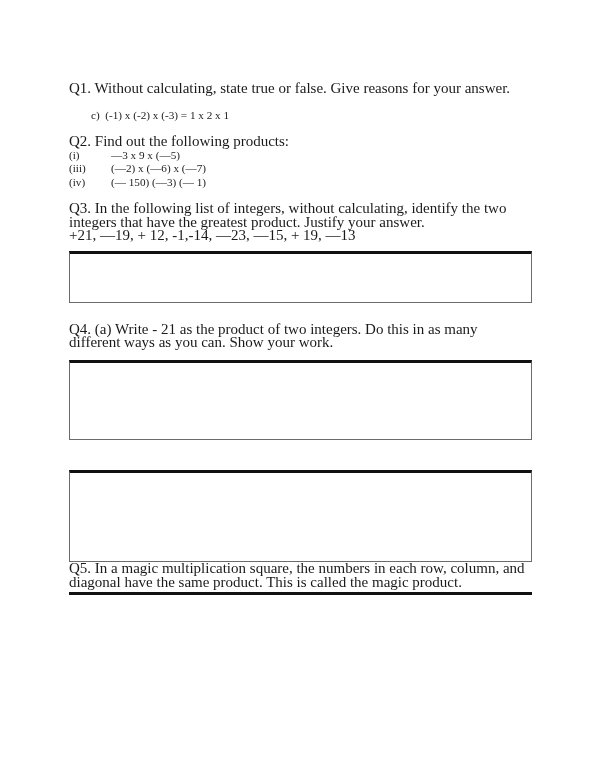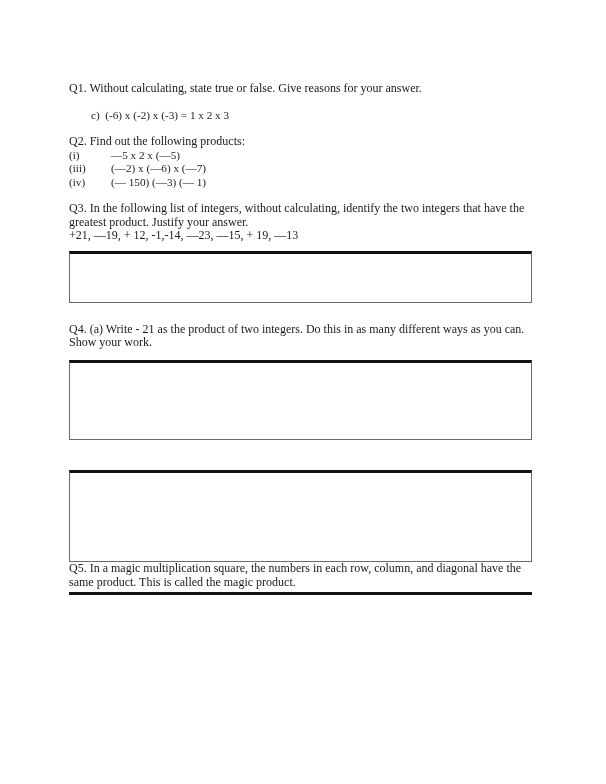--- a/index.html
+++ b/index.html
@@ -27,21 +27,21 @@
 
   
   .content {
     position: absolute;
     left: 69px;
     top: 82px;
     width: 463px;
   }
 
   .q-text {
-    font-size: 12px;
+    font-size: 15px;
     line-height: 13.6px;
     margin: 0;
     text-align: left;
     white-space: pre-wrap;
   }
 
   .q-block {
     margin: 0;
   }
 
@@ -95,30 +95,30 @@
   }
 </style>
 </head>
 <body>
 
 <div class="page">
   <div class="content">
 
     <div class="q-block">
       <p class="q-text">Q1. Without calculating, state true or false. Give reasons for your answer.</p>
-      <p class="item-c"><span>c)</span>&nbsp;&nbsp;<span>(-6) x (-2) x (-3) = 1 x 2 x 3</span></p>
+      <p class="item-c"><span>c)</span>&nbsp;&nbsp;<span>(-1) x (-2) x (-3) = 1 x 2 x 1</span></p>
     </div>
 
     <div class="spacer-q2"></div>
 
     <div class="q-block">
       <p class="q-text">Q2. Find out the following products:</p>
       <div class="roman-row">
         <span class="roman-label">(i)</span>
-        <span class="roman-expr">—5 x 2 x (—5)</span>
+        <span class="roman-expr">—3 x 9 x (—5)</span>
       </div>
       <div class="roman-row">
         <span class="roman-label">(iii)</span>
         <span class="roman-expr">(—2) x (—6) x (—7)</span>
       </div>
       <div class="roman-row">
         <span class="roman-label">(iv)</span>
         <span class="roman-expr">(— 150) (—3) (— 1)</span>
       </div>
     </div>

